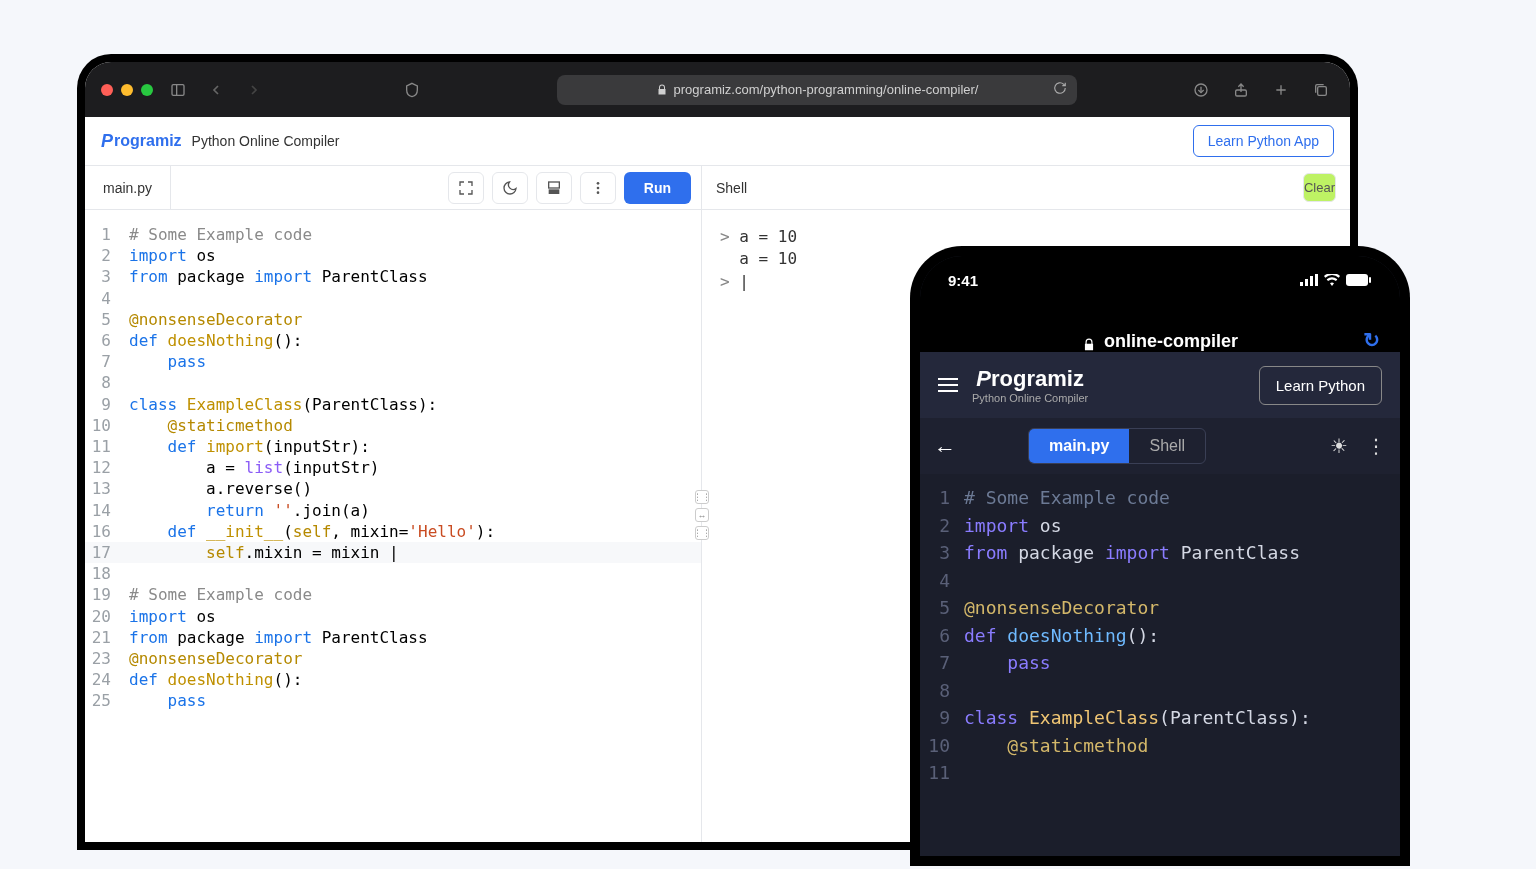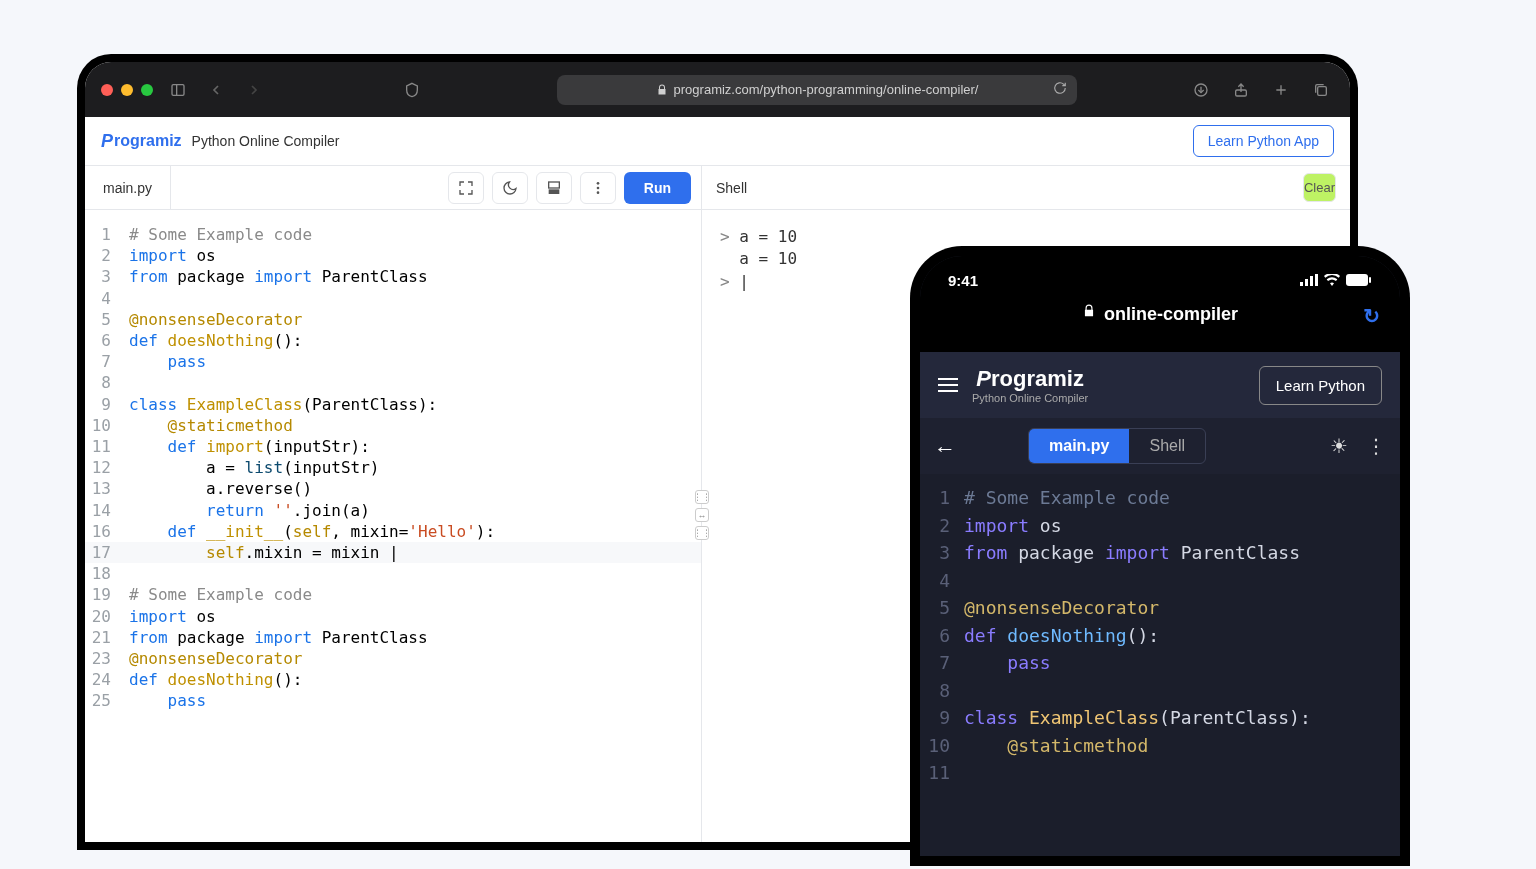--- a/index.html
+++ b/index.html
@@ -220,21 +220,21 @@
   user-select: none;
   flex-shrink: 0;
 }
 .src { white-space: pre; padding-left: 4px; }
 .c-comment { color: #8a8a8a; }
 .c-kw { color: #1a73e8; }
 .c-deco { color: #b58900; }
 .c-def { color: #1a73e8; }
 .c-fn { color: #bf9000; }
 .c-cls { color: #bf9000; }
-.c-builtin { color: #0c4a6e; }
+.c-builtin { color: #8b5cf6; }
 .c-str { color: #c94c22; }
 .c-self { color: #b58900; }
 
 
 .phone {
   position: absolute;
   left: 920px;
   top: 256px;
   width: 480px;
   height: 600px;
@@ -261,21 +261,21 @@
   font-size: 15px;
   font-weight: 600;
   background: #000;
 }
 .phone-status .right { margin-left: auto; display:flex; gap:6px; align-items:center; }
 
 .phone-addr {
   height: 48px;
   background: #000;
   display: flex;
-  align-items: flex-start;
+  align-items: flex-end;
   justify-content: center;
   color: #fff;
   font-size: 18px;
   font-weight: 600;
   gap: 8px;
   position: relative;
 }
 .phone-addr .reload { position: absolute; right: 20px; color: #2f6fed; font-size: 20px; }
 
 .phone-header {

